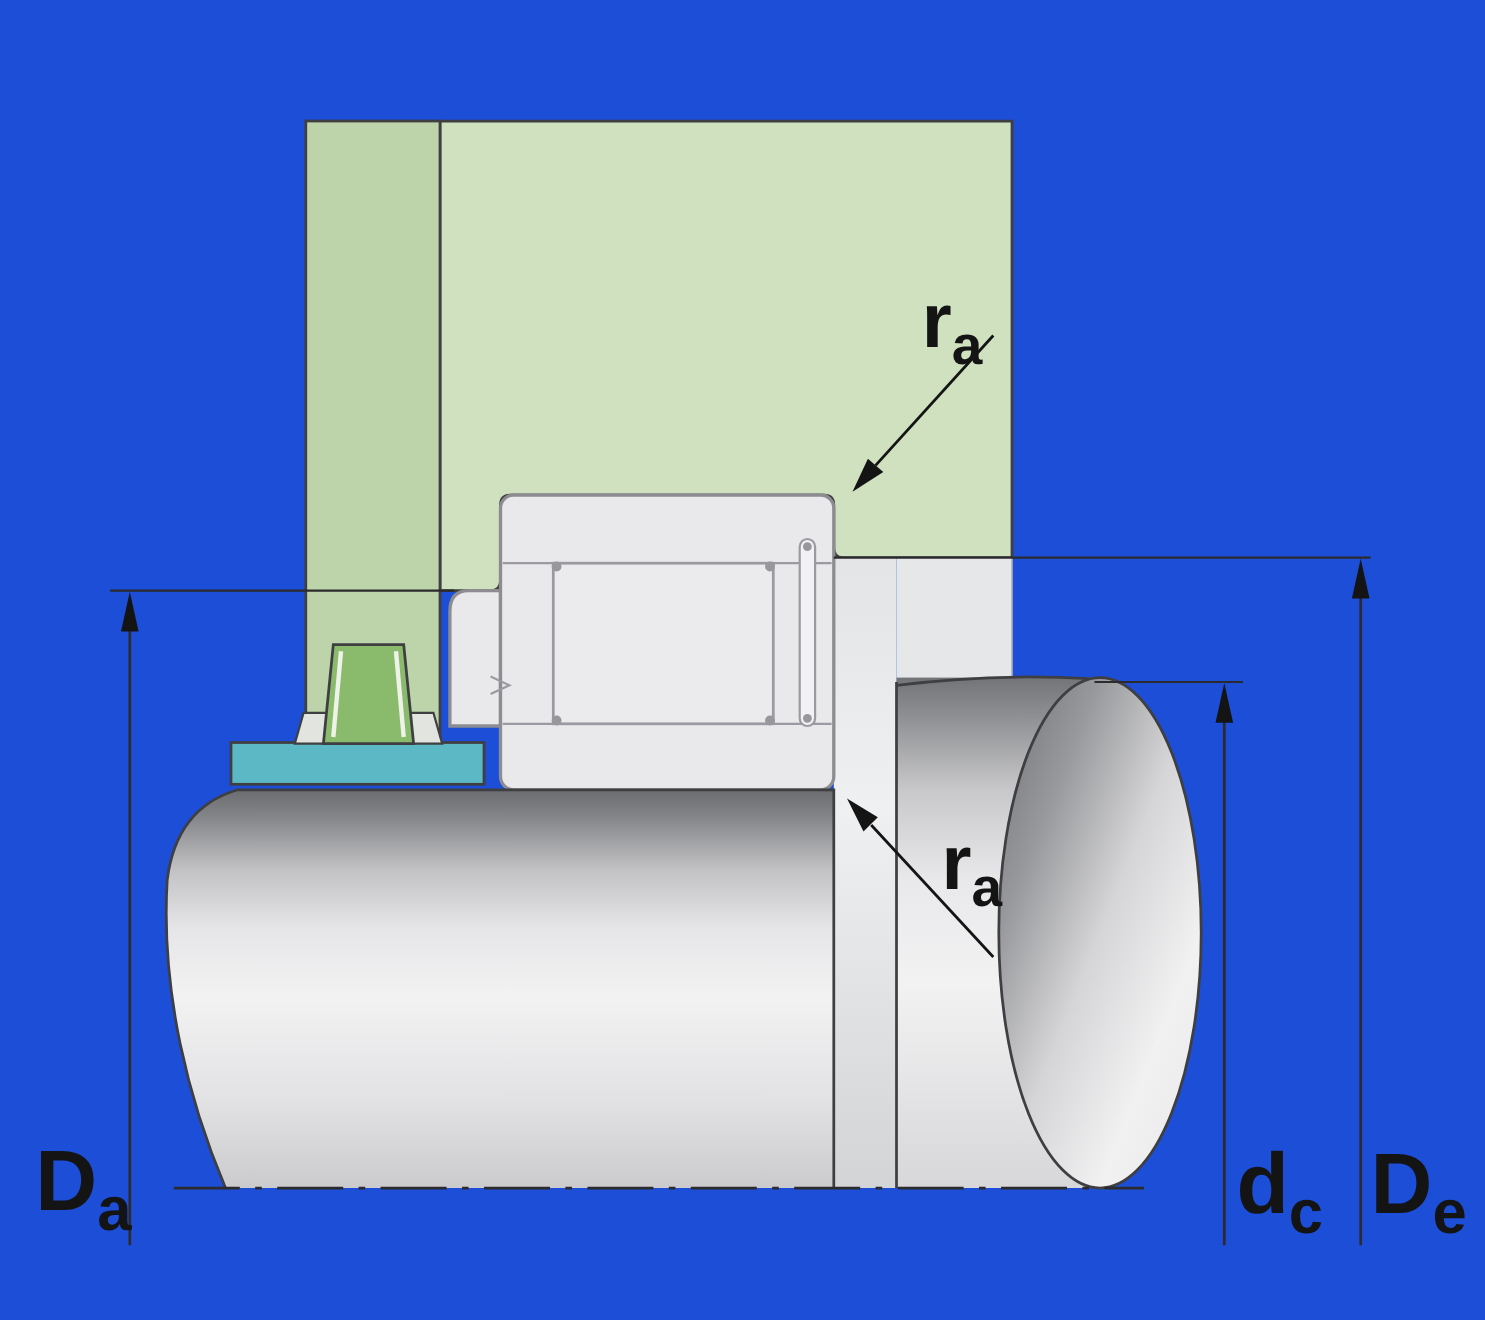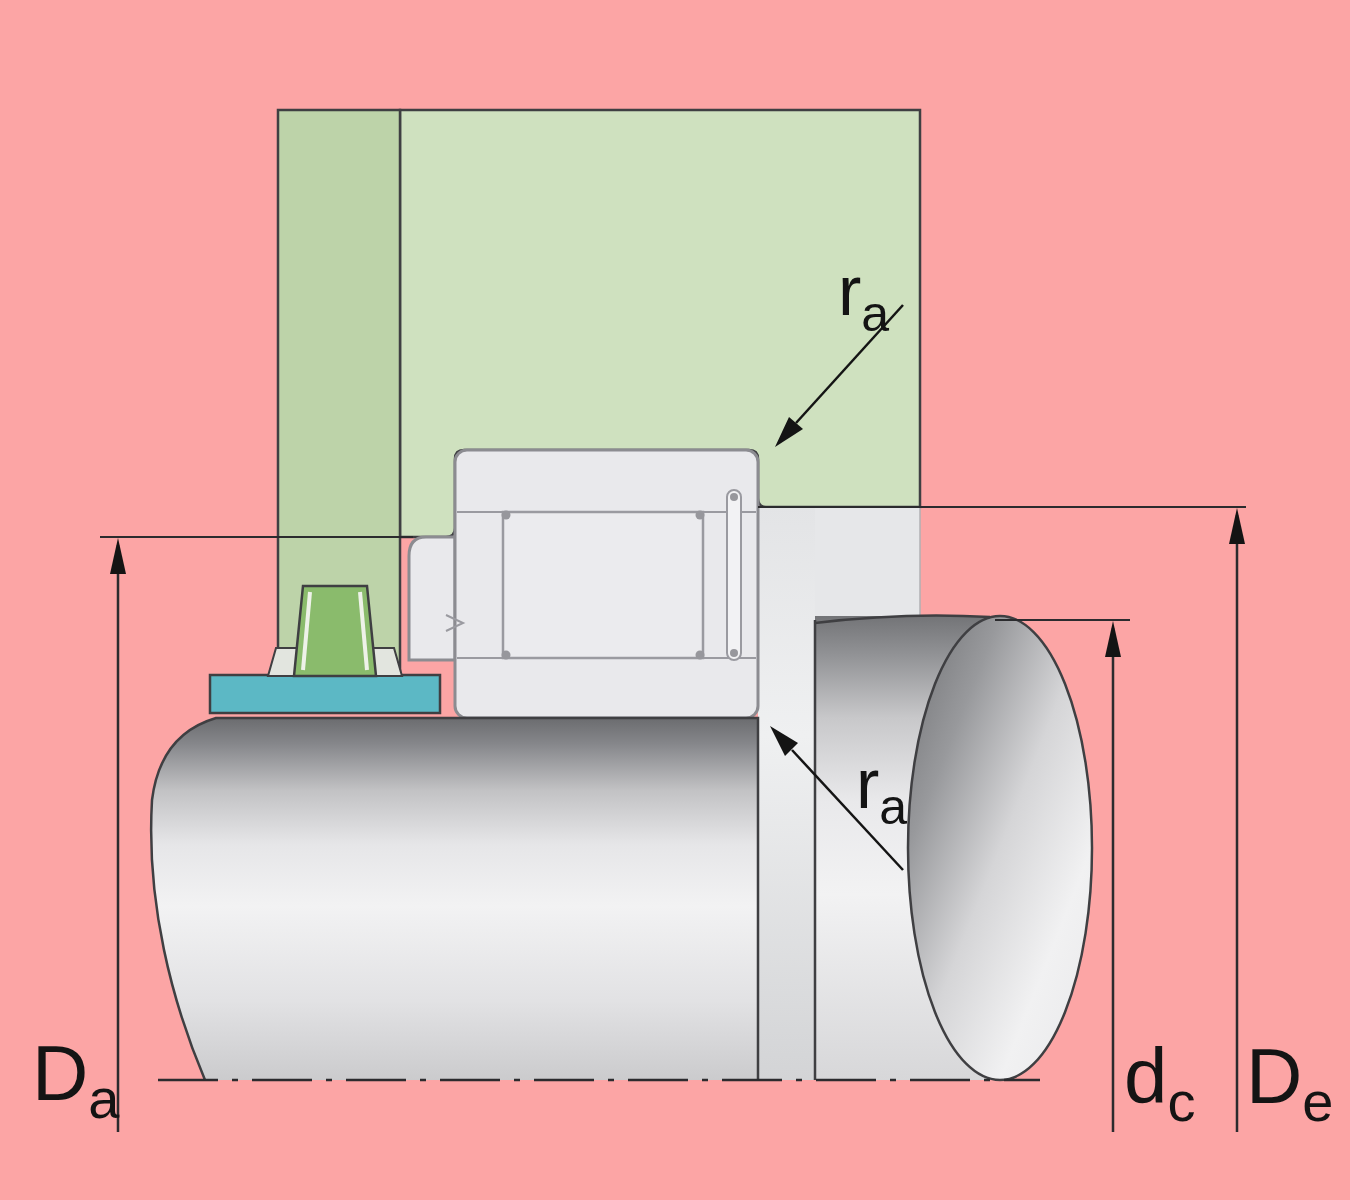--- a/index.html
+++ b/index.html
@@ -1,21 +1,22 @@
 <!DOCTYPE html>
 <html><head>
 <meta charset="utf-8">
 <style>
   html, body { margin: 0; padding: 0; background: #ffffff; }
   .canvas {
     position: relative;
     width: 1350px;
     height: 1200px;
-    background: #fca5a5;
+    background: #1d4ed8;
     overflow: hidden;
+    font-weight: bold;
   }
   svg { font-family: "Liberation Sans", sans-serif; display: block; }
   .dim-label { font-size: 78px; fill: #141414; }
   .dim-label .sub { font-size: 56px; }
   .fillet-label { font-size: 70px; fill: #141414; }
   .fillet-label .sub { font-size: 50px; }
 </style>
 </head>
 <body>
 

